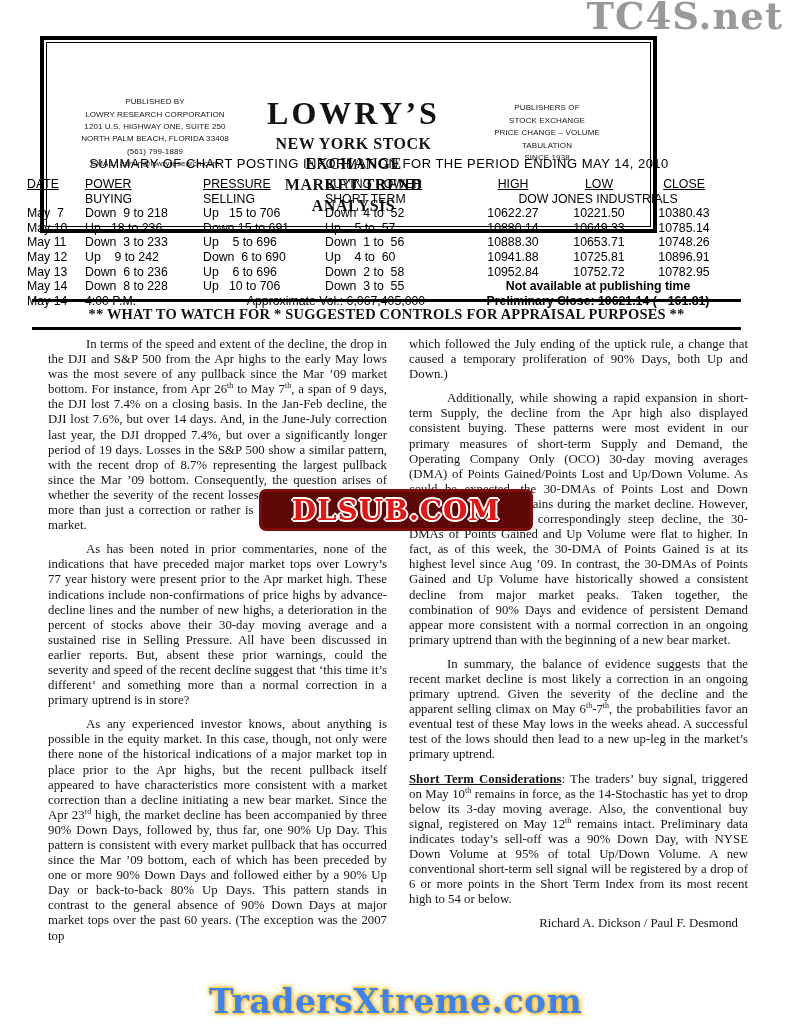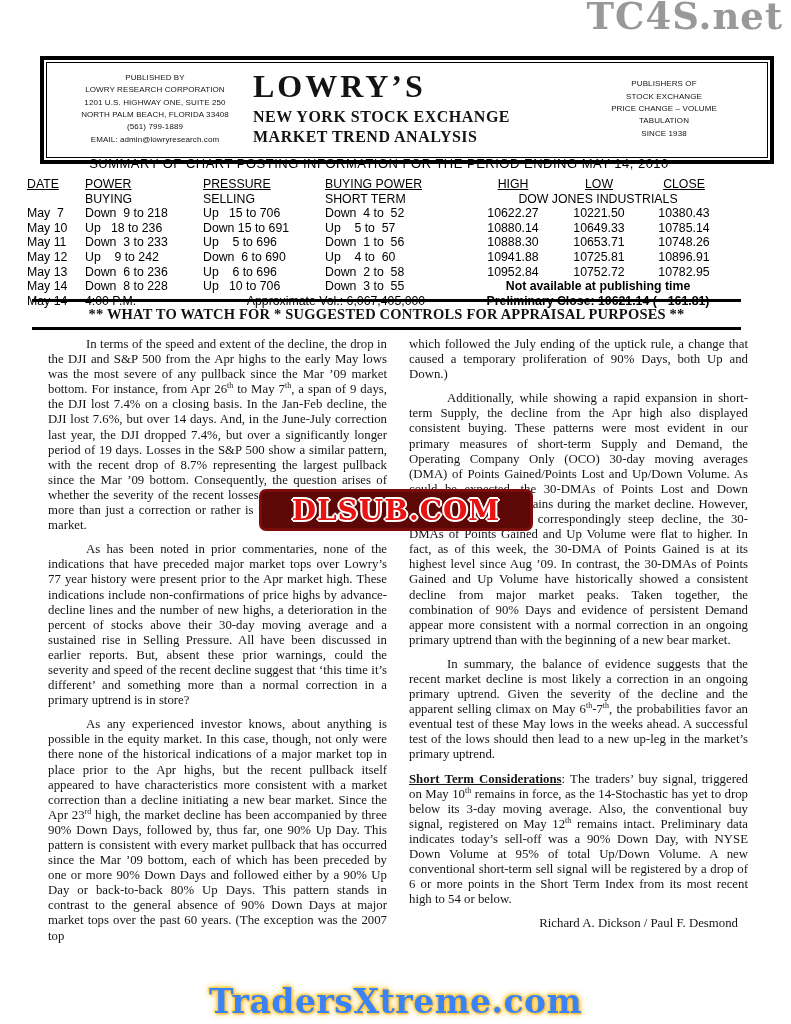--- a/index.html
+++ b/index.html
@@ -28,26 +28,26 @@
                  -1px -1px 0 #fff, 1px -1px 0 #fff, -1px 1px 0 #fff, 1px 1px 0 #fff;
   }
   .wm-bottom {
     position: absolute; bottom: 3px; left: 0; width: 100%; text-align: center;
     font-family: "DejaVu Serif", serif; font-weight: bold; font-size: 33px;
     color: #3b82f6; letter-spacing: 0.5px;
     text-shadow: 0 0 3px #ffe066, 0 0 7px #ffb300, 1px 1px 2px #ff9900, -1px -1px 2px #ffcc33;
   }
 
   
-  .masthead { position: absolute; top: 56px; left: 40px; width: 734px; border: 4px solid #000; background: #fff; }
+  .masthead { position: absolute; top: 36px; left: 40px; width: 617px; border: 4px solid #000; background: #fff; }
   .masthead-inner { border: 1px solid #000; margin: 2px; padding: 7px 10px 9px 10px; display: flex; align-items: center; }
   .mast-side { font-family: "Liberation Sans", sans-serif; font-size: 8px; line-height: 1.55; text-align: center; letter-spacing: 0.1px; }
   .mast-left { flex: 0 0 196px; }
   .mast-right { flex: 0 0 186px; }
-  .mast-center { flex: 1; text-align: left; }
+  .mast-center { flex: 1; text-align: center; margin-top: 47px; }
   .mast-title { font-size: 32px; font-weight: bold; letter-spacing: 3px; line-height: 1.05; }
   .mast-sub { font-size: 16px; font-weight: bold; letter-spacing: 0.5px; line-height: 1.3; margin-top: 3px; }
   .mast-sub2 { font-size: 16px; font-weight: bold; letter-spacing: 0.5px; line-height: 1.3; }
 
   
   .table-section { position: absolute; top: 156px; left: 27px; width: 704px; font-family: "Liberation Sans", sans-serif; font-size: 12.3px; color: #000000; }
   .table-title { text-align: center; font-size: 13px; letter-spacing: 0.5px; margin-bottom: 6px; white-space: nowrap; }
   .trow { display: grid; grid-template-columns: 58px 118px 122px 144px 88px 84px 86px; line-height: 14.6px; }
   .cell { white-space: pre; overflow: visible; }
   .u { text-decoration: underline; }

